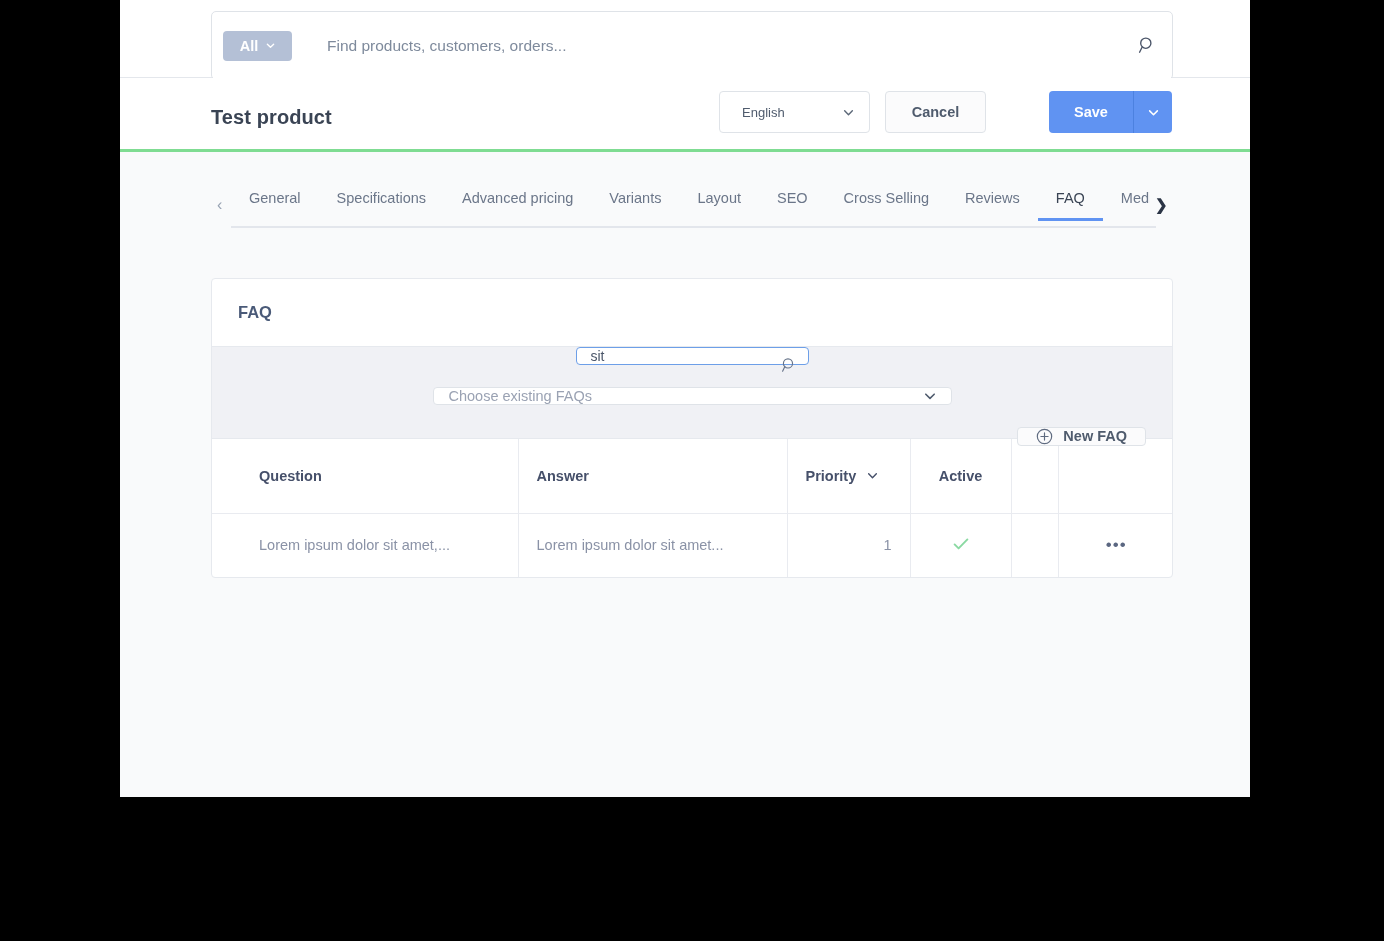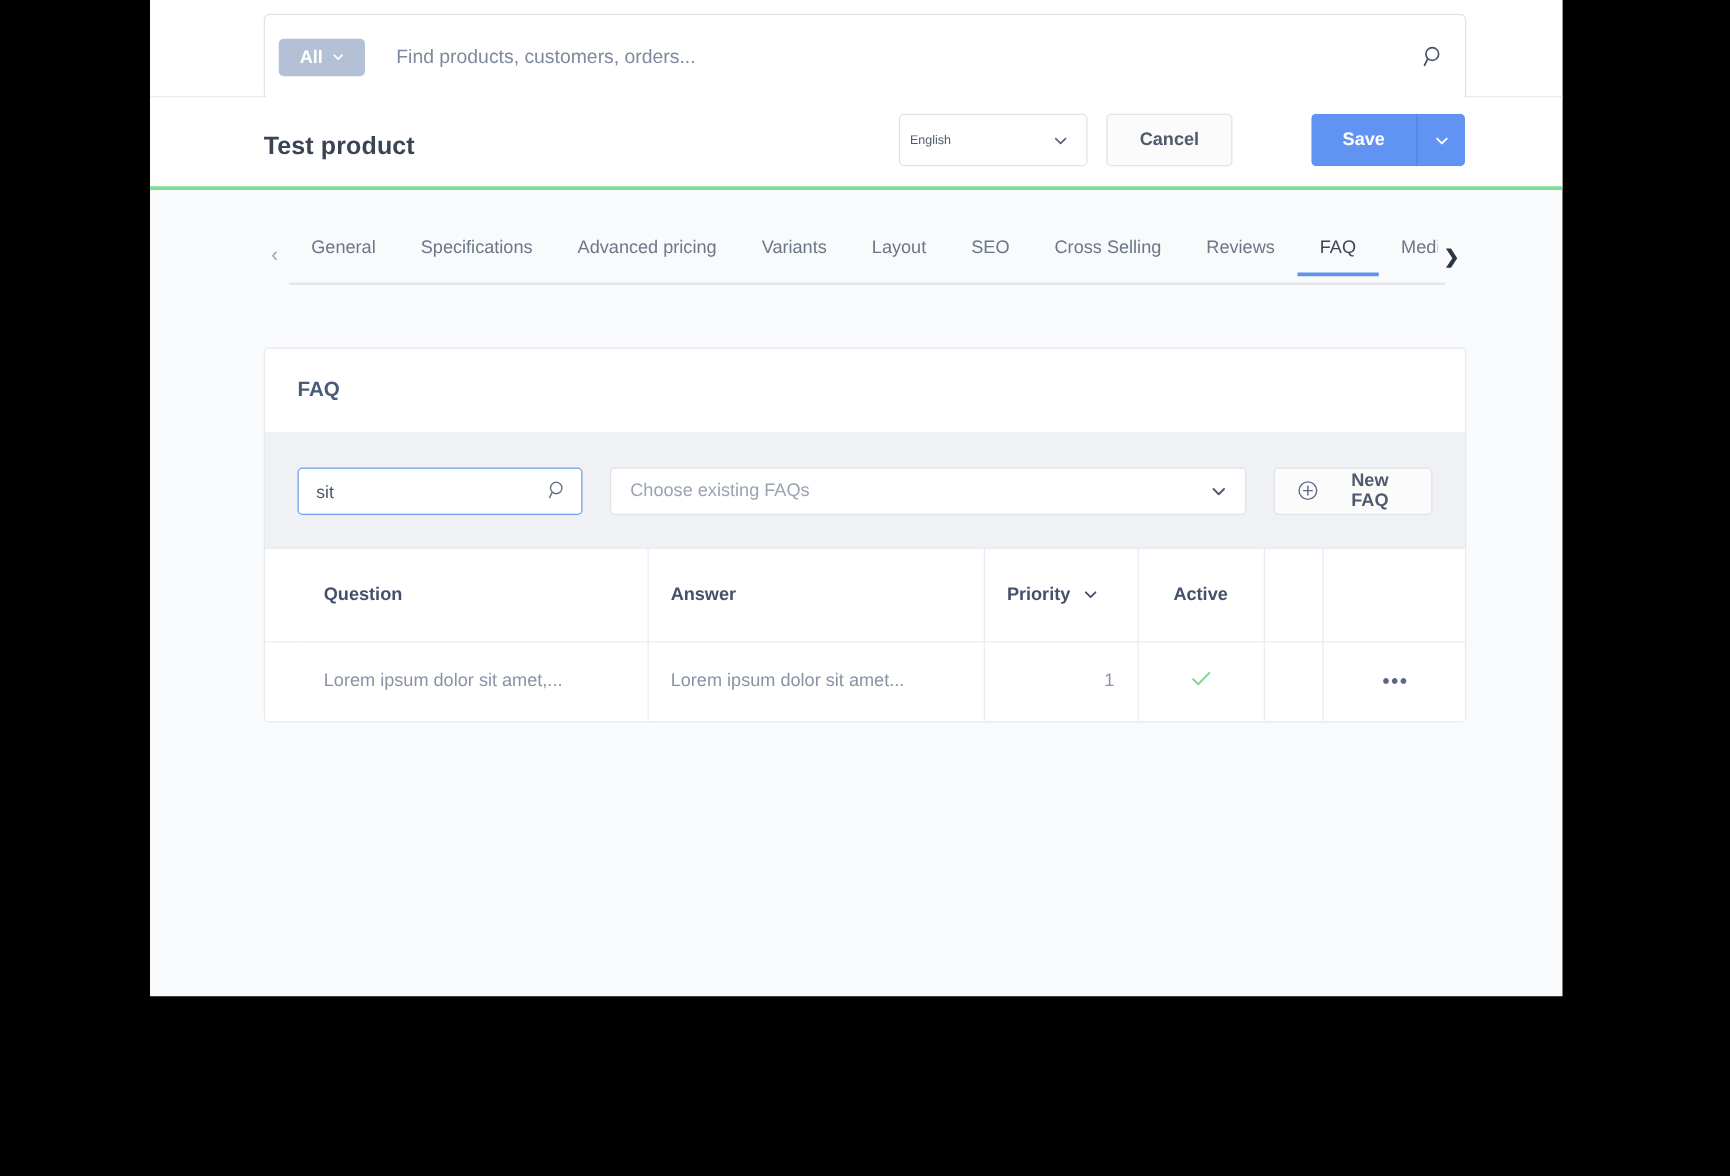--- a/index.html
+++ b/index.html
@@ -63,21 +63,21 @@
   }
   #scope-badge .chev { width: 9px; height: 9px; display:block; }
   #search-input {
     flex: 1;
     border: none;
     outline: none;
     background: transparent;
     font-family: "Liberation Sans", sans-serif;
     font-size: 15.5px;
     color: #000000;
-    padding-left: 25px;
+    padding-left: 35px;
   }
   #search-input::placeholder { color: #7e8a9c; }
   #search-submit {
     width: 26px; height: 26px;
     display: flex; align-items: center; justify-content: center;
     cursor: pointer;
     color: #4a5468;
   }
 
   
@@ -105,22 +105,22 @@
     align-items: center;
     gap: 15px;
   }
   .lang-select {
     width: 151px; height: 42px;
     background: #ffffff;
     border: 1px solid #dfe3e8;
     border-radius: 4px;
     display: flex; align-items: center;
     justify-content: space-between;
-    padding: 0 15px 0 8px;
-    font-size: 10px;
+    padding: 0 15px 0 22px;
+    font-size: 13px;
     color: #4f5b6d;
     cursor: pointer;
   }
   .btn-cancel {
     width: 101px; height: 42px;
     background: #fbfbfc;
     border: 1px solid #dfe3e8;
     border-radius: 4px;
     font-family: "Liberation Sans", sans-serif;
     font-size: 14.5px;
@@ -240,20 +240,21 @@
     color: #4a5a78;
   }
   #faq-toolbar {
     height: 92px;
     background: #f0f1f5;
     border-bottom: 1px solid #e6e9ee;
     display: flex;
     align-items: center;
     padding: 0 26px;
     gap: 22px;
+    flex-direction: column;
   }
   #faq-search {
     position: relative;
     width: 233px;
     height: 38px;
   }
   #faq-search input {
     width: 100%; height: 100%;
     border: 1px solid #6d9fe8;
     border-radius: 4px;
@@ -281,21 +282,21 @@
     font-size: 14.5px;
     color: #9aa2b3;
     cursor: pointer;
   }
   #new-faq-btn {
     margin-left: auto;
     height: 38px;
     background: #fbfbfc;
     border: 1px solid #dfe3e8;
     border-radius: 4px;
-    display: flex; align-items: center;
+    display: flex; align-items: flex-start;
     gap: 10px;
     padding: 0 18px;
     font-size: 14.5px;
     font-weight: 700;
     color: #4f5b6d;
     cursor: pointer;
     font-family: "Liberation Sans", sans-serif;
   }
 
   

